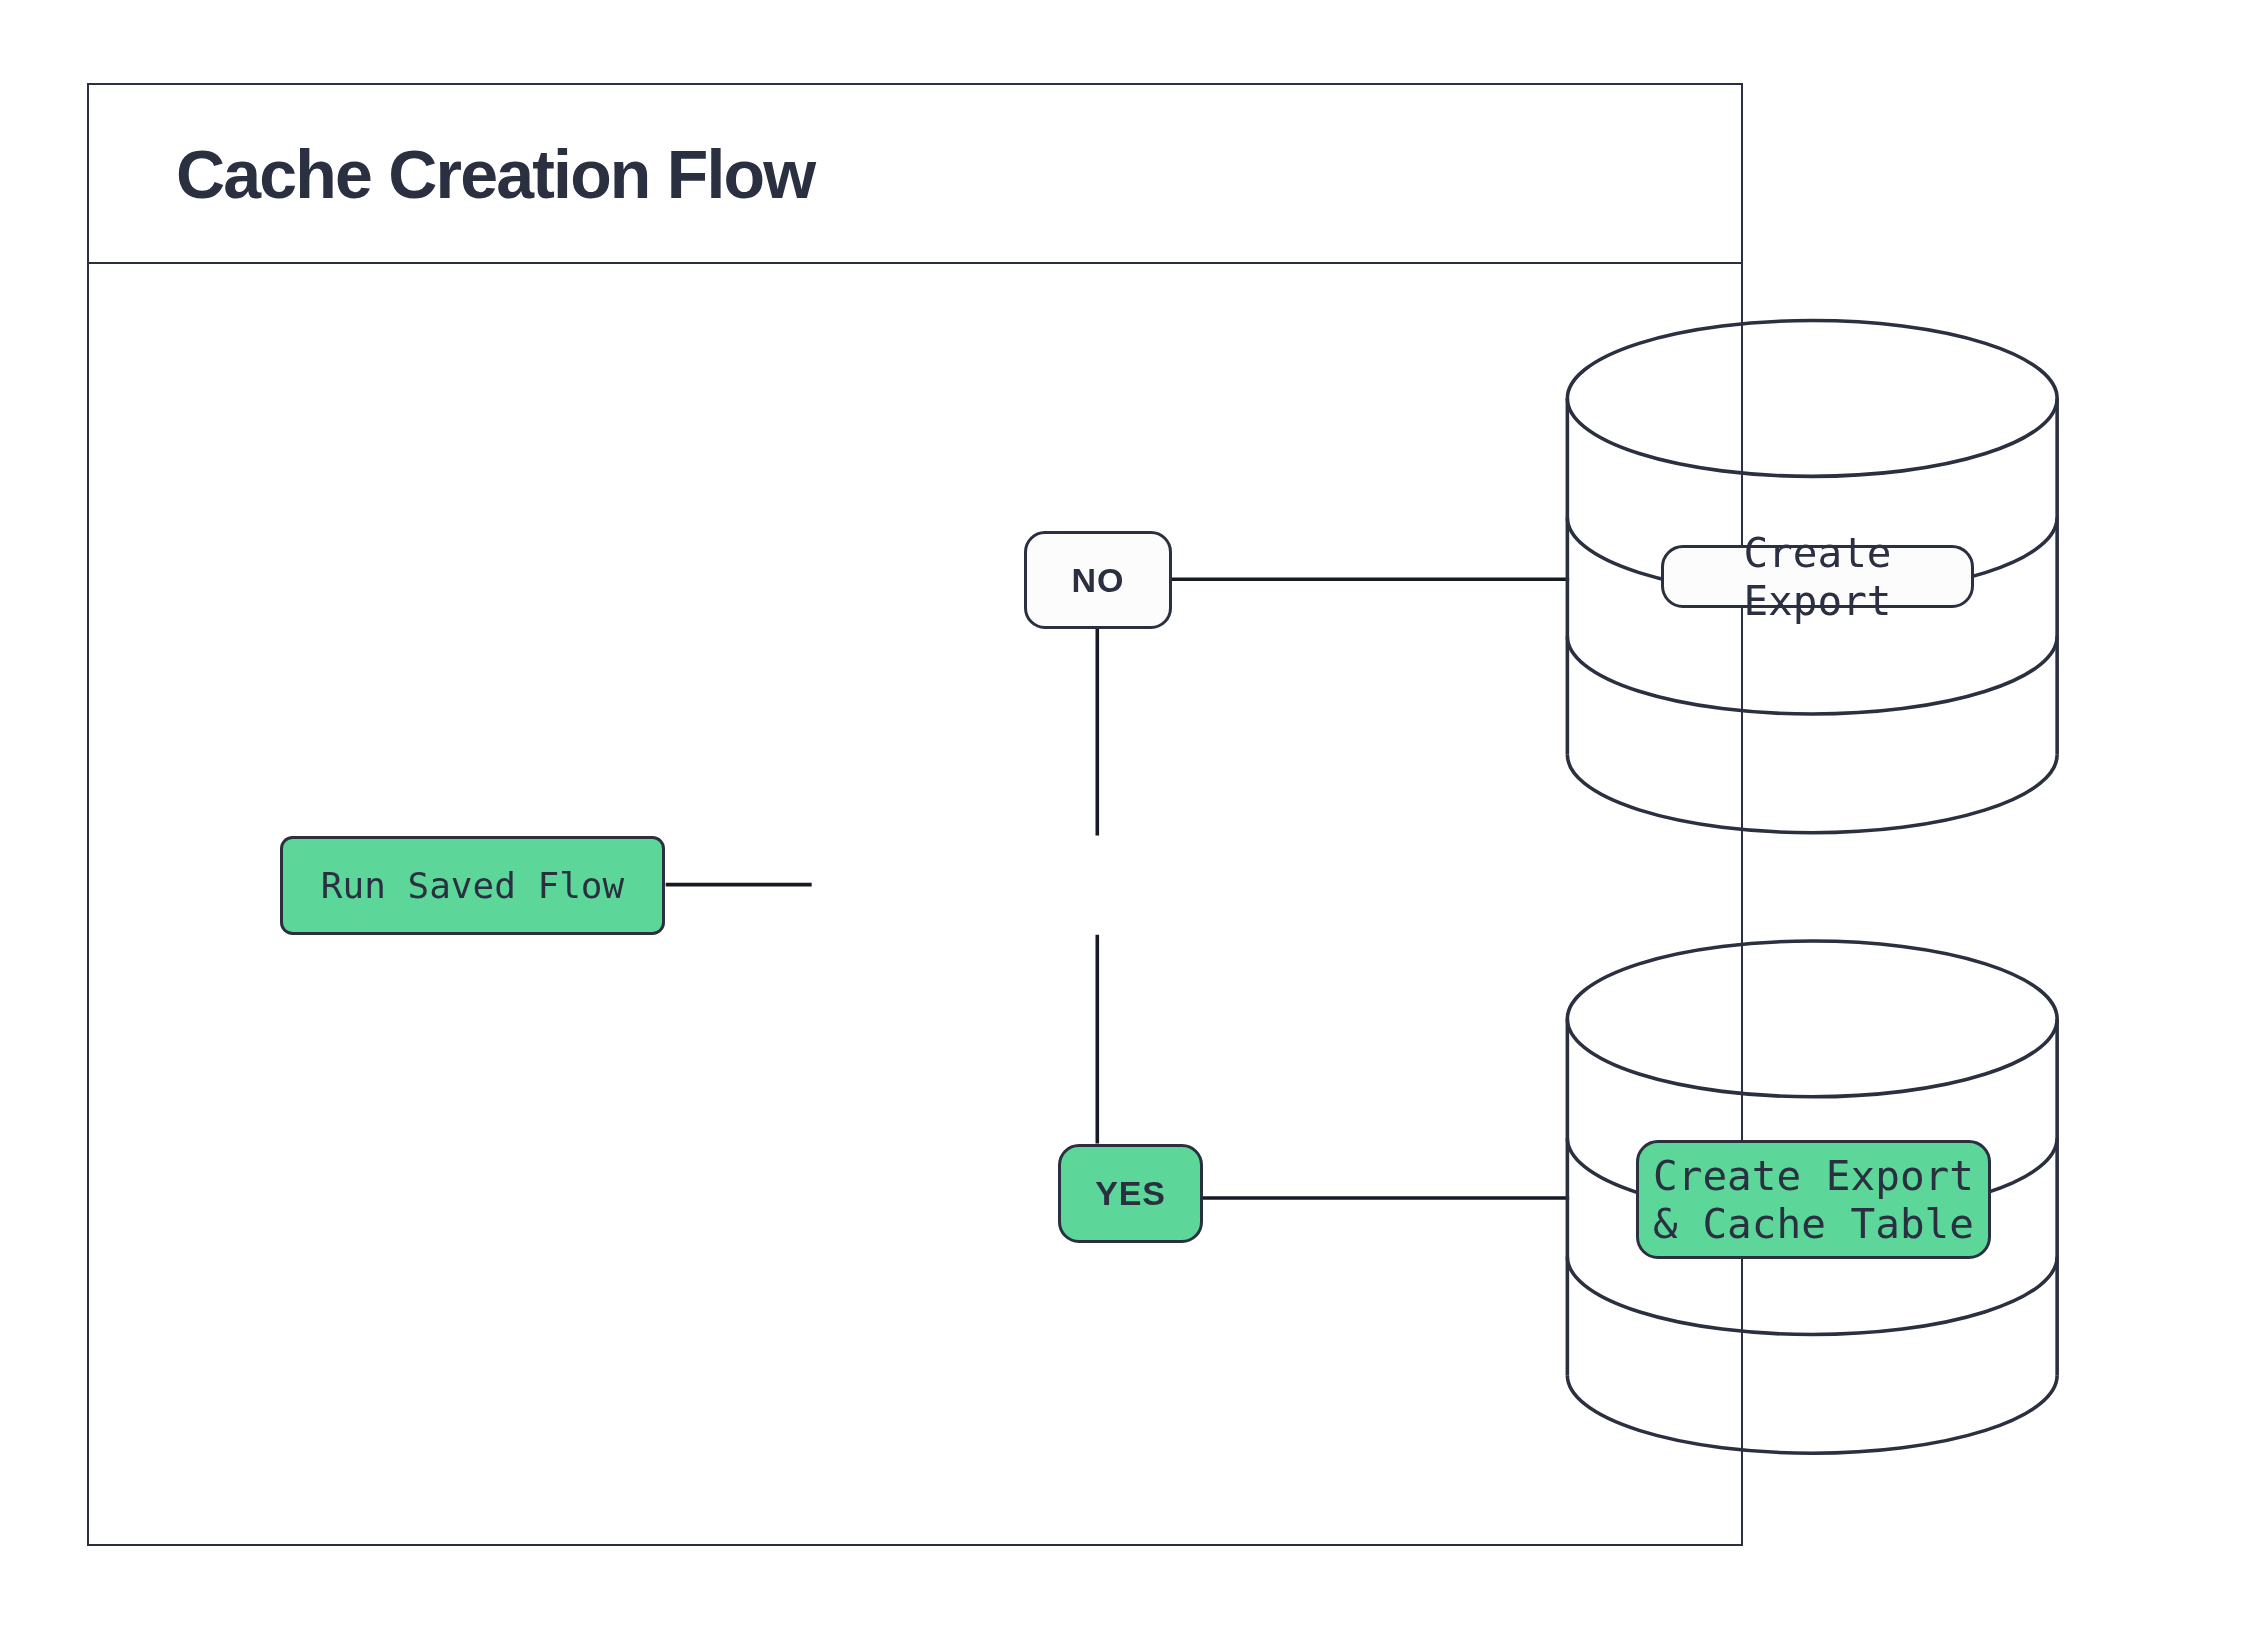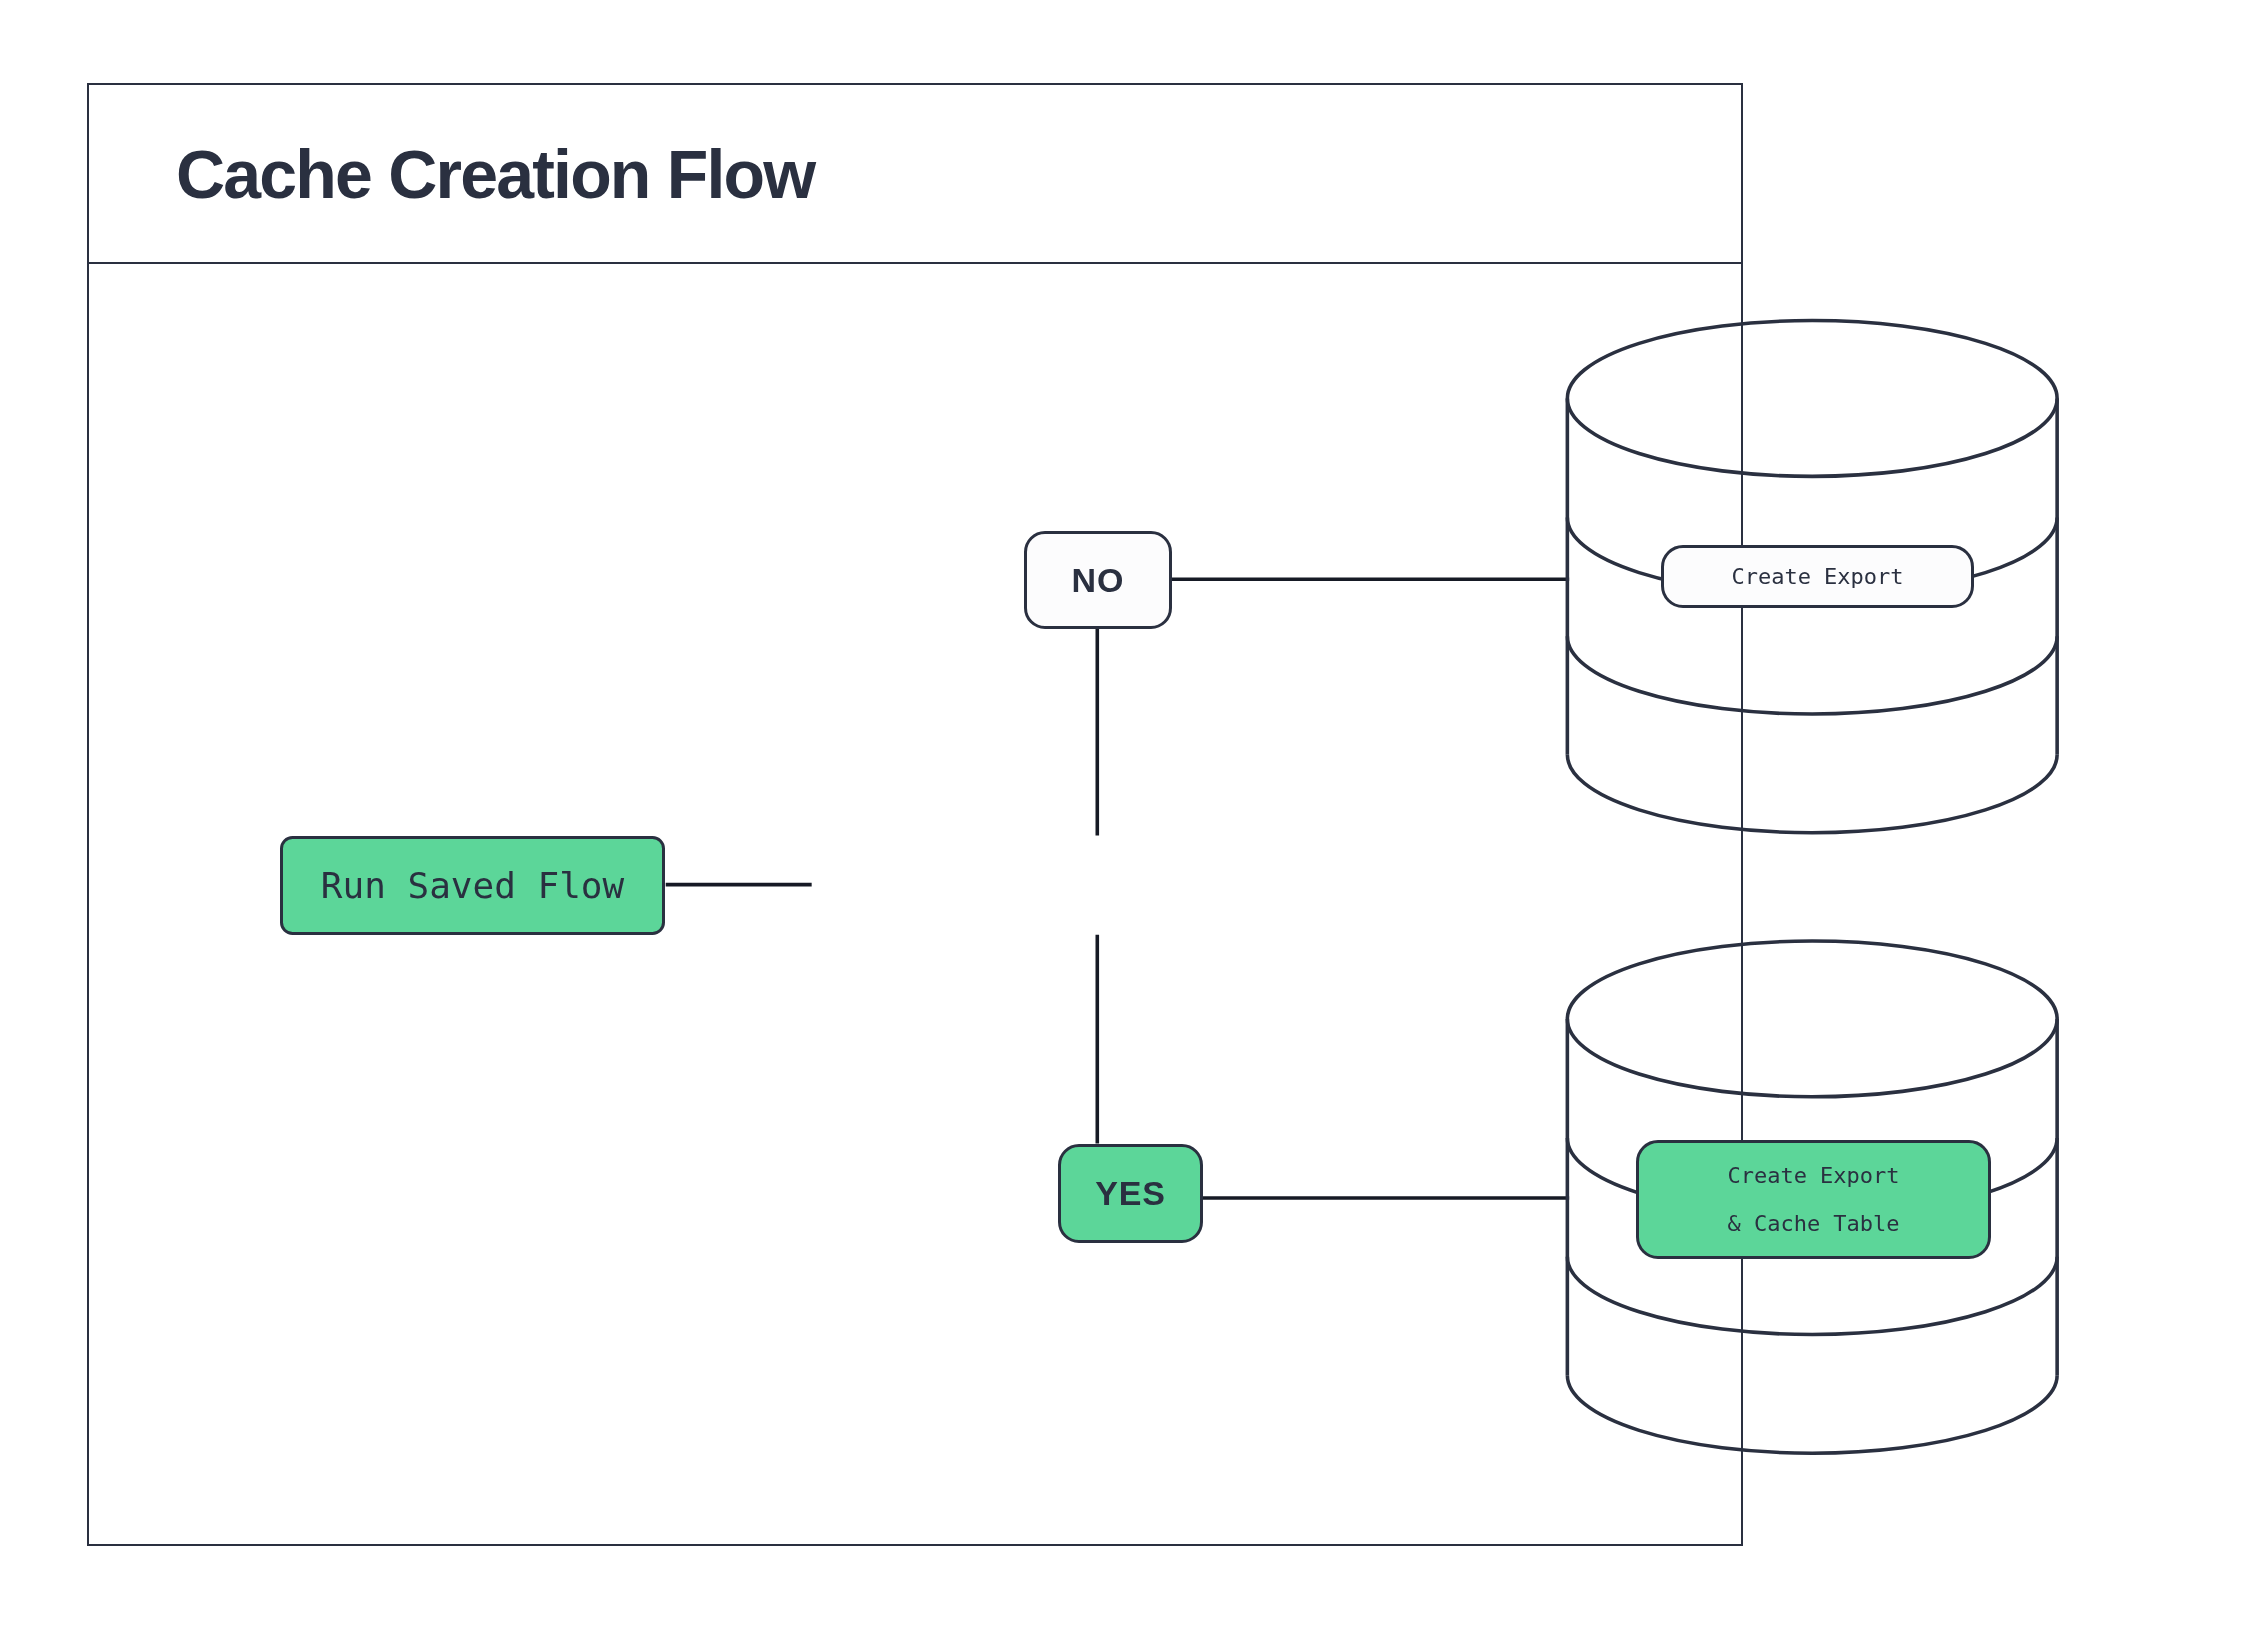--- a/index.html
+++ b/index.html
@@ -41,21 +41,21 @@
     color:var(--decision-text);font-size:36px;
   }
   .edge-label{
     border:3.6px solid var(--ink);border-radius:21px;
     font-family:"Liberation Sans", sans-serif;font-weight:700;
     font-size:34px;letter-spacing:0.9px;
   }
   .edge-no{left:1024px;top:531px;width:148px;height:98px;background:var(--offwhite);}
   .edge-yes{left:1025px;top:1144px;width:145px;height:99px;background:var(--green);margin-left:33px;}
   .db-label{
-    border:3.6px solid var(--ink);border-radius:22px;font-size:22px;line-height:48px;
+    border:3.6px solid var(--ink);border-radius:22px;font-size:41px;line-height:48px;
   }
   .db-label-export{left:1661px;top:545px;width:313px;height:63px;background:var(--offwhite);}
   .db-label-export-cache{left:1636px;top:1140px;width:355px;height:119px;background:var(--green);flex-direction:column;}
   .db-label-export-cache span{display:block;}
 </style>
 </head>
 <body>
 
 <div class="canvas">
 

